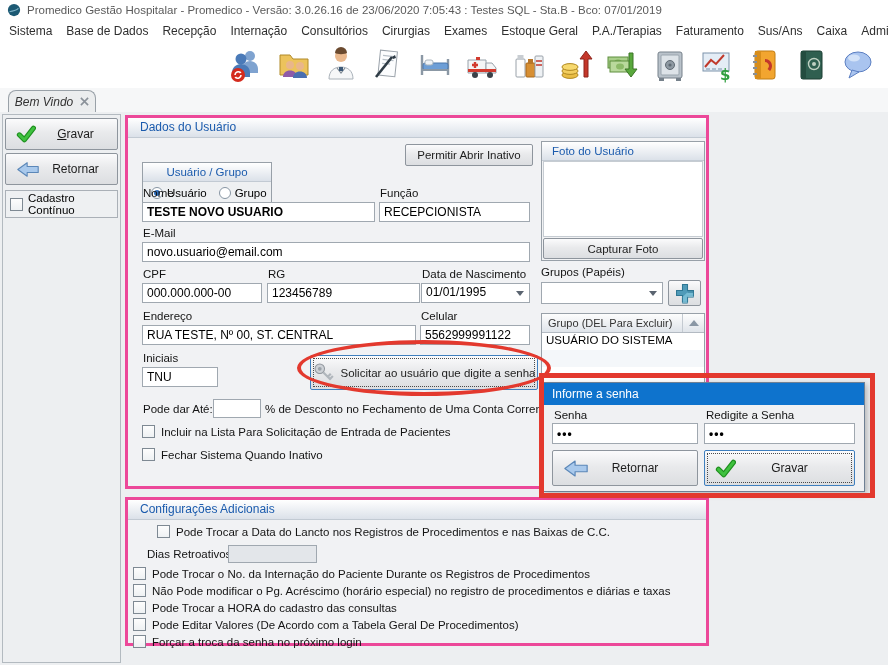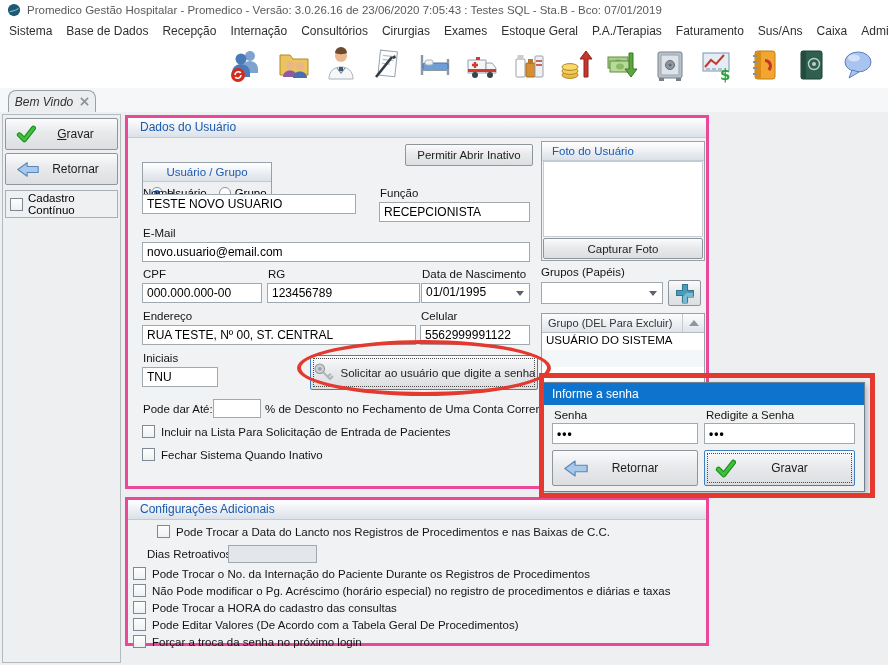--- a/index.html
+++ b/index.html
@@ -308,21 +308,21 @@
 
     <div id="btn-permitir" class="abs btn">Permitir Abrir Inativo</div>
 
     <div id="foto-panel" class="abs">
       <div class="mini-hdr" style="text-align:left;padding-left:10px;">Foto do Usuário</div>
       <div id="foto-area"></div>
       <div id="btn-capturar" class="btn">Capturar Foto</div>
     </div>
 
     <span class="lbl" style="left:15px;top:69px;">Nome</span>
-    <input class="field" style="left: 14px; top: 76px; width: 214px; height: 20px;" value="TESTE NOVO USUARIO">
+    <input class="field" style="left: 14px; top: 84px; width: 233px; height: 20px; font-weight: bold;" value="TESTE NOVO USUARIO">
     <span class="lbl" style="left:252px;top:69px;">Função</span>
     <input class="field" style="left: 251px; top: 84px; width: 151px; height: 20px;" value="RECEPCIONISTA">
 
     <span class="lbl" style="left:15px;top:109px;">E-Mail</span>
     <input class="field" style="left: 14px; top: 124px; width: 388px; height: 20px;" value="novo.usuario@email.com">
 
     <span class="lbl" style="left:15px;top:150px;">CPF</span>
     <input class="field" style="left: 14px; top: 165px; width: 120px; height: 20px;" value="000.000.000-00">
     <span class="lbl" style="left:140px;top:150px;">RG</span>
     <input class="field" style="left: 139px; top: 165px; width: 153px; height: 20px;" value="123456789">

